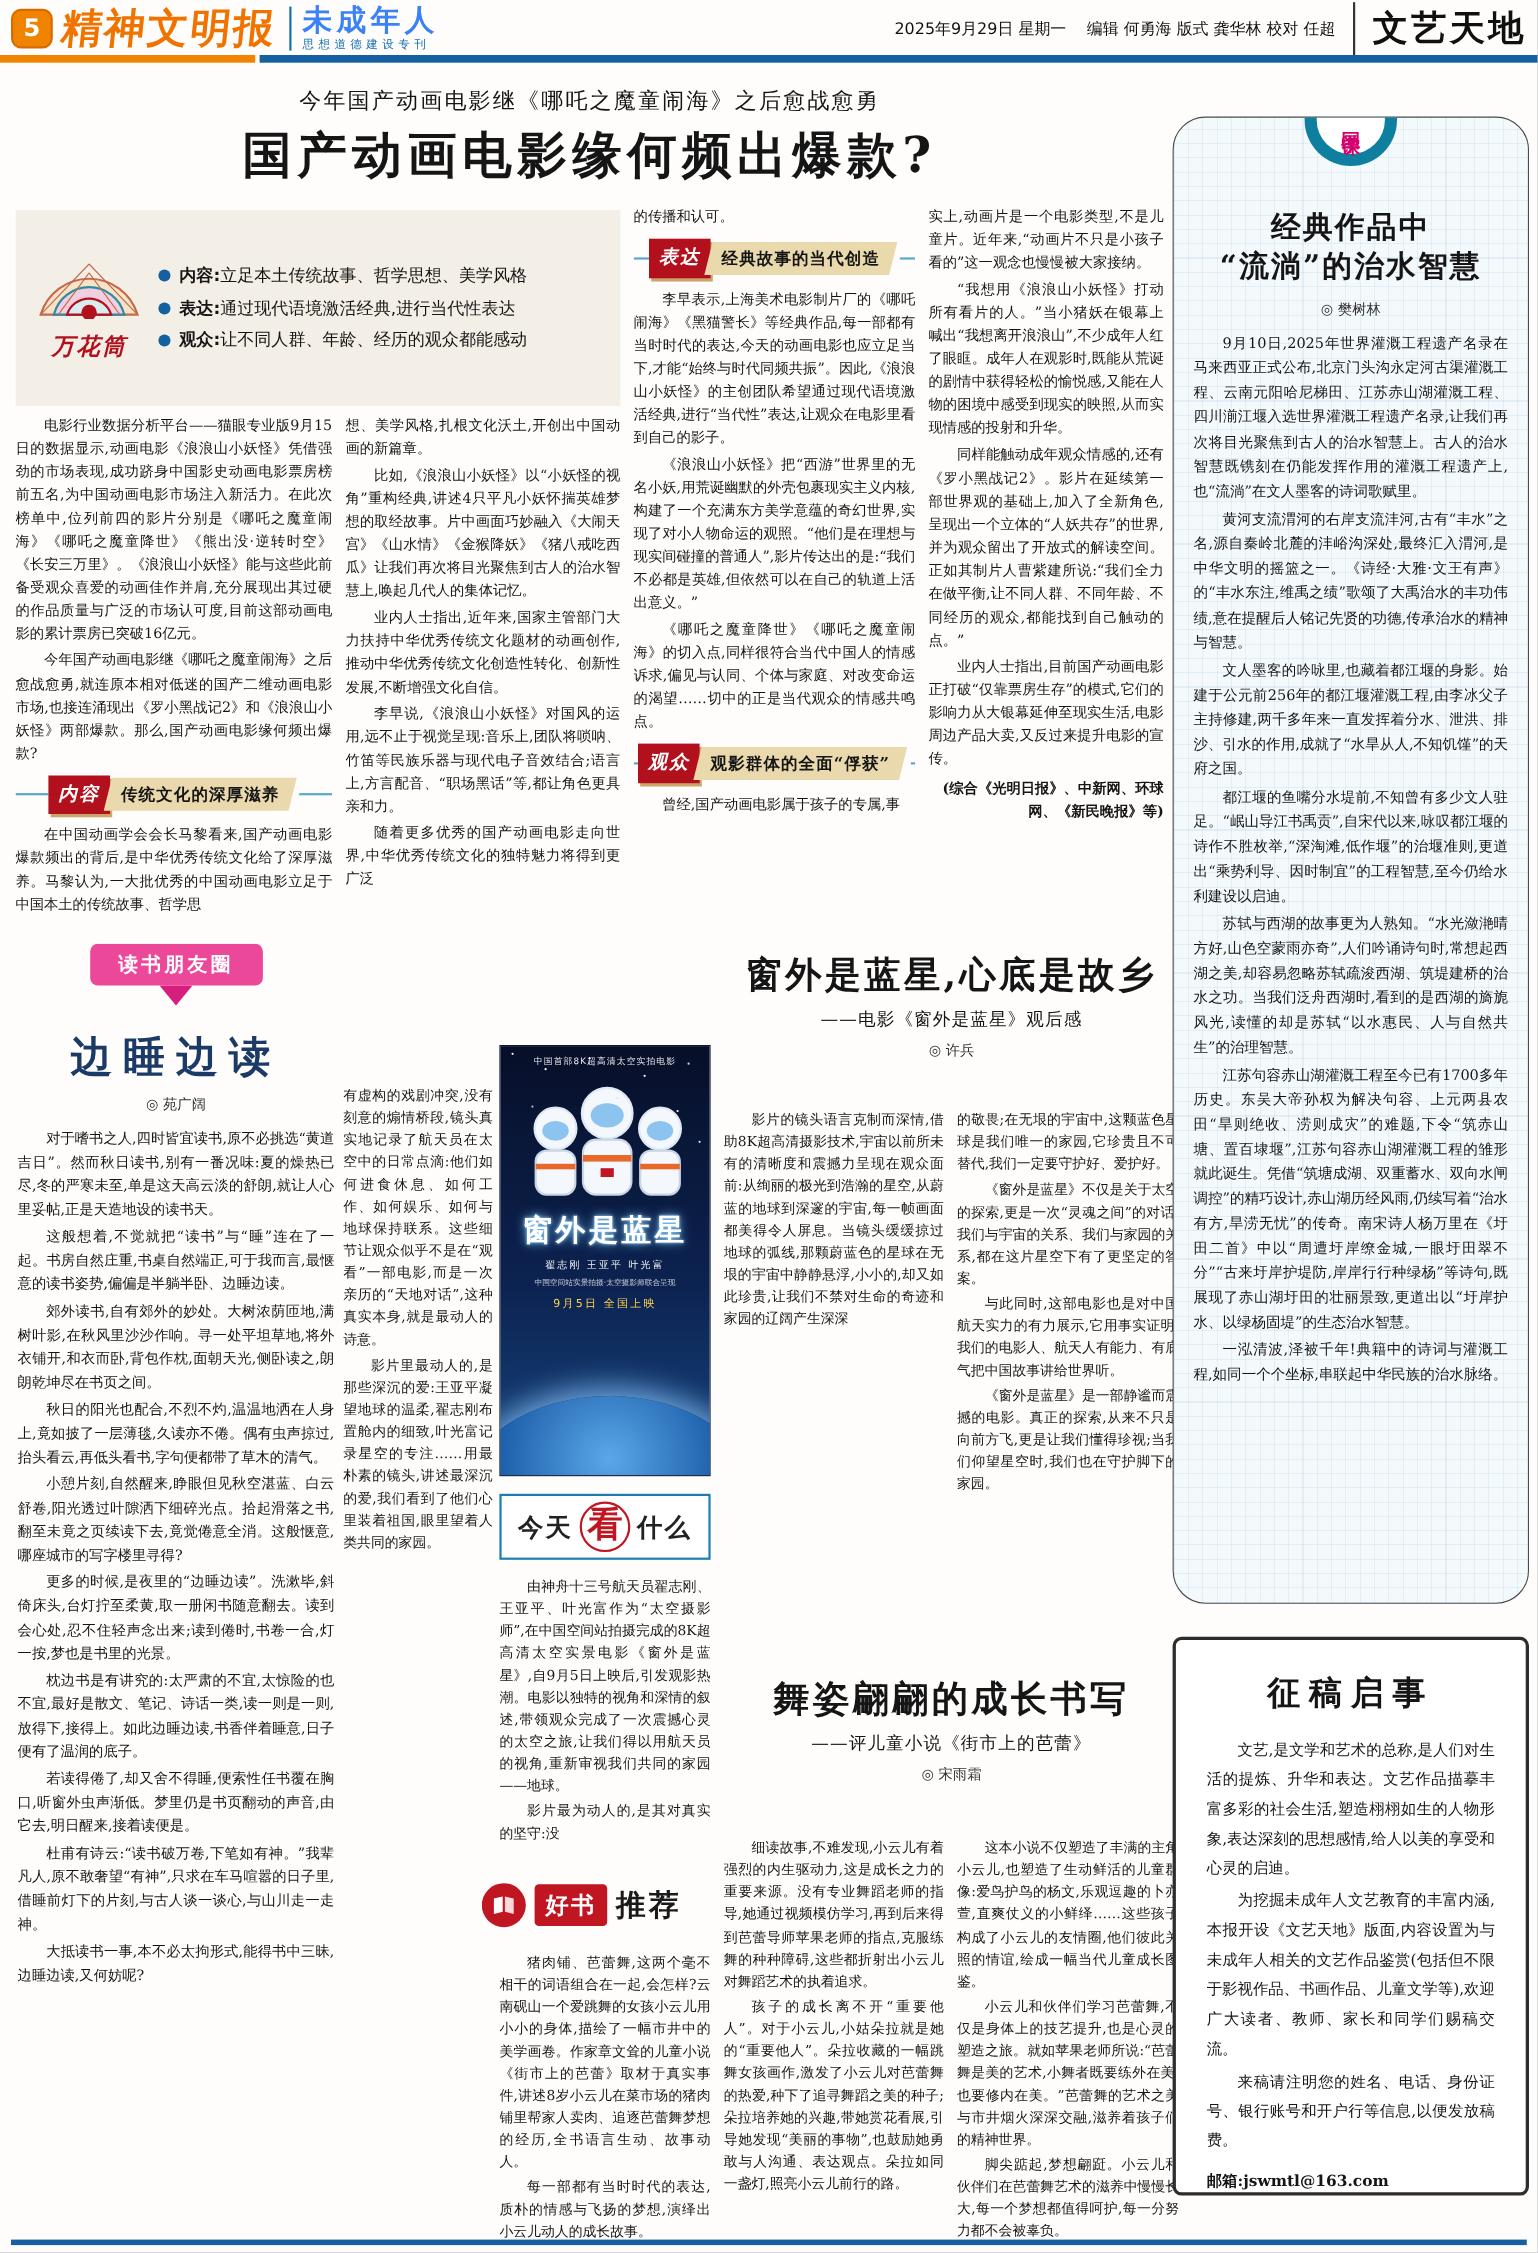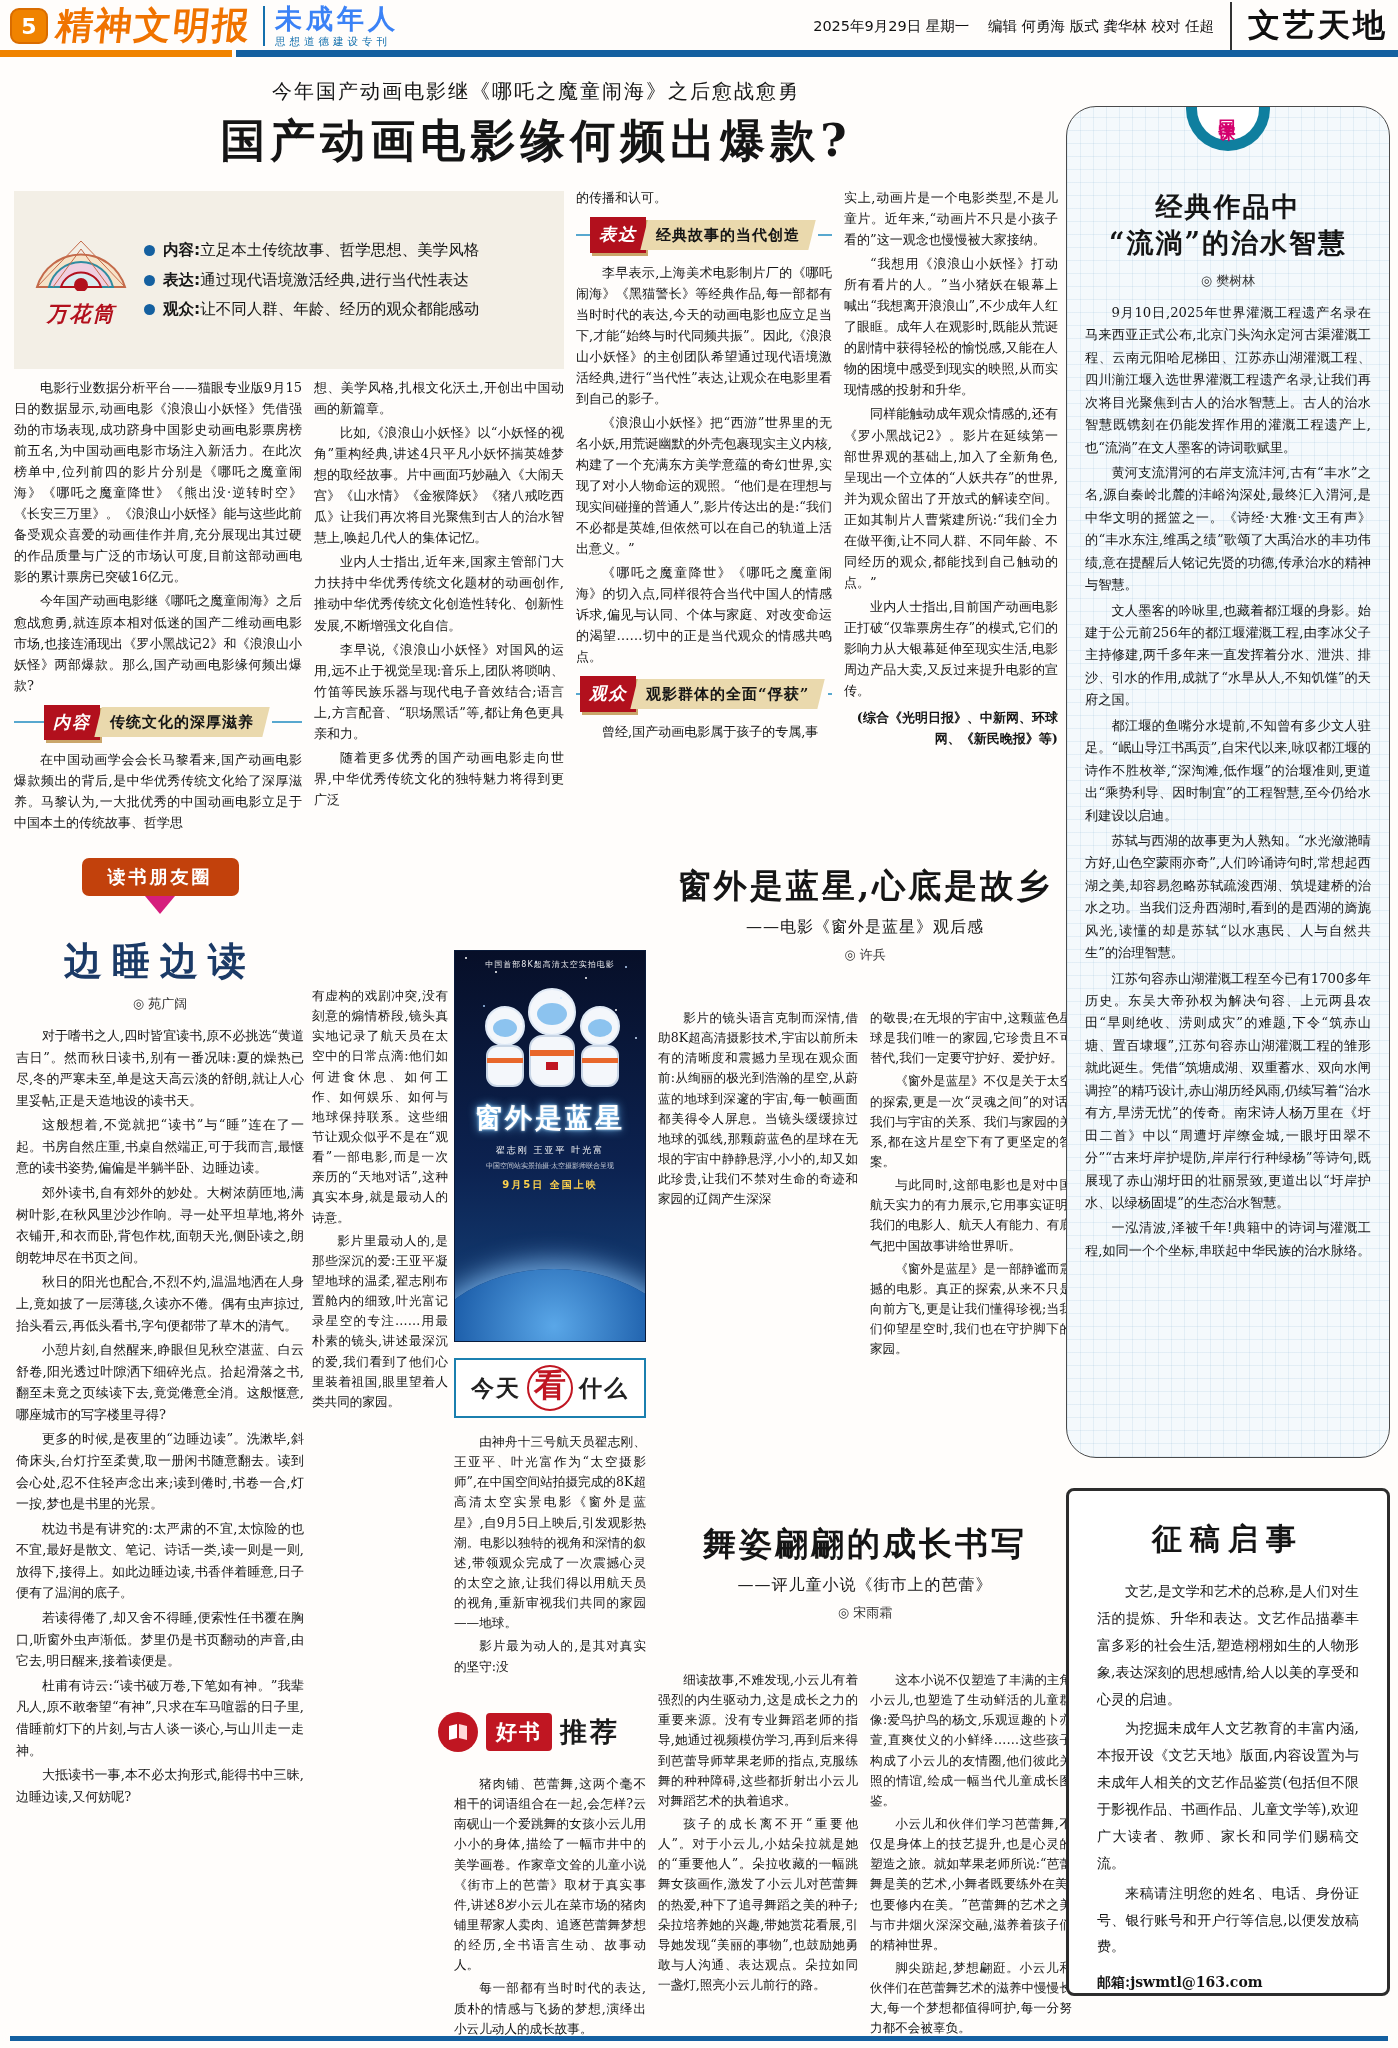--- a/index.html
+++ b/index.html
@@ -52,36 +52,36 @@
           padding:4px 9px;font-family:"DejaVu Serif",serif;letter-spacing:2px;box-shadow:2px 3px 0 #caa66a;}
   .rtab{background:#ead9ad;transform:skewX(-14deg);margin:0 6px 0 -2px;padding:3px 12px;}
   .rtab span{display:inline-block;transform:skewX(14deg);font-size:15px;font-weight:bold;letter-spacing:1px;}
   .attrib{text-align:right;font-weight:bold;margin-top:6px;}
   
   .middle{position:absolute;left:14px;top:858px;width:1044px;height:1178px;}
   .abs{position:absolute;box-sizing:border-box;overflow:hidden;}
   .colA{font-size:12.6px;line-height:1.6;}
   
   .readhead{text-align:center;}
-  .rbbadge{display:inline-block;background:#c2410c;color:#fff;font-family:"DejaVu Sans",sans-serif;
+  .rbbadge{display:inline-block;background:#ec4899;color:#fff;font-family:"DejaVu Sans",sans-serif;
            font-weight:bold;font-size:18px;letter-spacing:3px;padding:7px 26px;border-radius:7px;}
   .ribbon{width:0;height:0;border-left:15px solid transparent;border-right:15px solid transparent;
           border-top:18px solid #d61e7d;margin:0 auto;}
   .rtitle{font-size:38px;font-weight:900;color:#1b3a66;letter-spacing:10px;margin:22px 0 8px 0;}
   .rby{font-size:13px;color:#333;margin-bottom:12px;}
   .rtext{font-size:13px;line-height:1.66;}
   
   .poster{background:linear-gradient(180deg,#070f28 0%,#0c2250 55%,#15457f 100%);
           border:1px solid #0a1a38;color:#fff;text-align:center;font-family:"DejaVu Sans",sans-serif;}
   .poster .ptop{font-size:8px;opacity:.9;letter-spacing:1px;margin-top:8px;}
   .poster .ptitle{font-size:27px;font-weight:900;letter-spacing:3px;margin-top:6px;
                   text-shadow:0 0 10px #6fc2ff,0 0 3px #bfe6ff;}
   .poster .pstars{font-size:9px;opacity:.95;margin-top:8px;letter-spacing:2px;}
   .poster .pcred{font-size:7px;opacity:.75;margin-top:4px;line-height:1.5;padding:0 8px;}
-  .poster .prel{font-size:10px;color:#ffd34d;font-weight:bold;margin-top:6px;letter-spacing:2px;}
+  .poster .prel{font-size:10px;color:#ffd34d;font-weight:normal;margin-top:6px;letter-spacing:2px;}
   .earth{position:absolute;bottom:-118px;left:-36px;width:270px;height:190px;border-radius:50%;
          background:radial-gradient(circle at 50% 30%,#5aa7e8,#1b5ca8 55%,#0a2f66);
          box-shadow:0 -8px 26px rgba(140,200,255,.75);}
   .starfield{position:absolute;top:6px;left:10px;width:2px;height:2px;background:#fff;border-radius:50%;
      box-shadow:30px 14px 0 #fff,70px 4px 0 #cfe6ff,120px 20px 0 #fff,160px 9px 0 #bcd9ff,
                 18px 48px 0 #9fc6f0,150px 52px 0 #fff,95px 40px 0 #d8ecff,55px 66px 0 #fff,170px 80px 0 #cfe6ff;}
   
   .watch{border:2.5px solid #1b7fae;background:#fff;display:flex;align-items:center;justify-content:center;
          gap:6px;font-family:Liberation Mono, monospace;font-weight:900;}
   .watch .w1,.watch .w3{font-size:23px;color:#222;letter-spacing:2px;}

